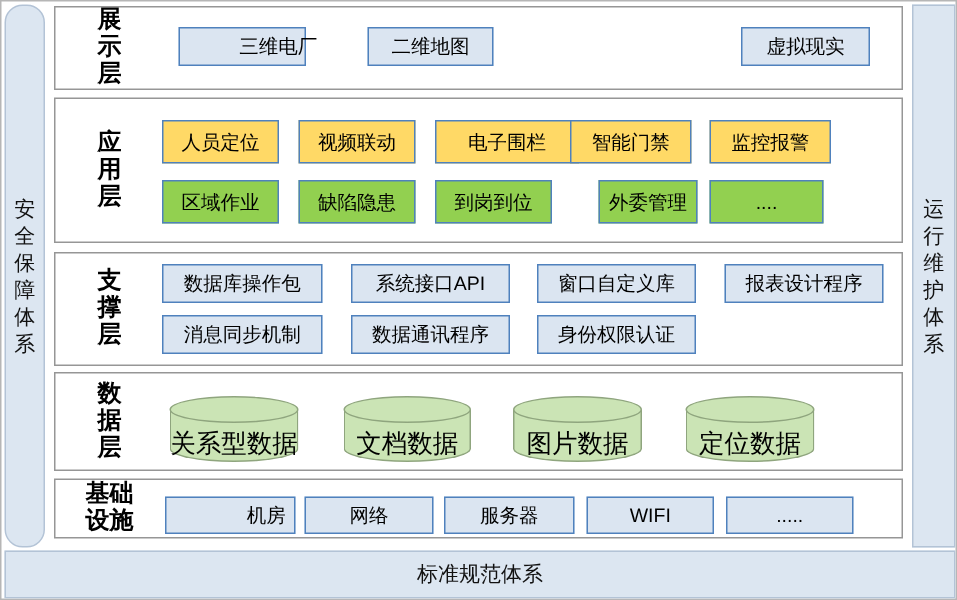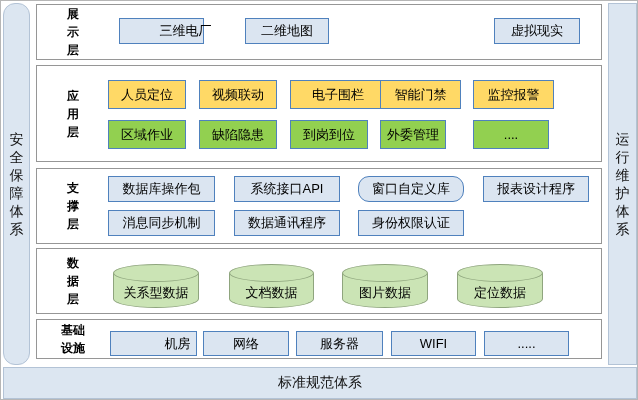--- a/index.html
+++ b/index.html
@@ -10,35 +10,35 @@
   .band{position:absolute;background:#dce6f1;border:1px solid #b3c3d6;box-sizing:border-box;}
   .band-left{left:2px;top:2px;width:27px;height:362px;border-radius:12px;}
   .band-right{left:607px;top:2px;width:29px;height:362px;}
   .band-bottom{left:2px;top:366px;width:634px;height:32px;display:flex;align-items:center;justify-content:center;}
   .vband-inner{position:absolute;left:0;right:0;top:0;bottom:0;display:flex;align-items:center;justify-content:center;}
   .vtext{width:15px;word-break:break-all;text-align:center;font-size:14px;line-height:18px;color:#111;}
   .band-bottom .htext{font-size:14px;color:#111;}
 
   
   .layer{position:absolute;left:35px;width:566px;background:#fff;border:1px solid #969696;box-sizing:border-box;}
-  .llabel{position:absolute;left:14px;top:0;bottom:0;width:44px;display:flex;align-items:center;justify-content:center;font-weight:bold;color:#000;font-size:12px;line-height:18px;}
+  .llabel{position:absolute;left:14px;top:0;bottom:0;width:44px;display:flex;align-items:center;justify-content:center;font-weight:bold;color:#000;font-size:16px;line-height:18px;}
   .llabel .v1{width:18px;word-break:break-all;text-align:center;}
   .llabel .v2{width:34px;word-break:break-all;text-align:center;}
 
   
   .box{position:absolute;box-sizing:border-box;border:1px solid #4f81bd;display:flex;align-items:center;justify-content:center;font-size:13px;color:#000;white-space:nowrap;}
   .blue{background:#dbe5f1;}
   .yellow{background:#ffd966;}
   .green{background:#92d050;}
 
   
   .cyl{position:absolute;}
   .cyl-body{position:absolute;left:0;right:0;top:9px;bottom:0;background:#cbe4b5;border:1px solid #8fa57e;border-top:none;border-radius:0 0 50% 50%/0 0 9px 9px;}
   .cyl-top{position:absolute;left:0;right:0;top:0;height:18px;background:#cbe4b5;border:1px solid #8fa57e;border-radius:50%;box-sizing:border-box;}
-  .cyl-label{position:absolute;left:0;right:0;top:20px;text-align:center;font-size:13px;color:#000;white-space:nowrap;}
+  .cyl-label{position:absolute;left:0;right:0;top:20px;text-align:center;font-size:17px;color:#000;white-space:nowrap;}
 </style>
 </head>
 <body>
 
 <div id="page">
 
   <div class="band band-left">
     <div class="vband-inner">
       <span class="vtext">安全保障体系</span>
     </div>
@@ -68,31 +68,31 @@
         <span class="v1">应用层</span>
       </div>
     <div class="box yellow" style="left:71px;top:14px;width:78px;height:29px;">人员定位</div>
     <div class="box yellow" style="left:162px;top:14px;width:78px;height:29px;">视频联动</div>
     <div class="box yellow" style="left:253px;top:14px;width:96px;height:29px;">电子围栏</div>
     <div class="box yellow" style="left:343px;top:14px;width:81px;height:29px;">智能门禁</div>
     <div class="box yellow" style="left:436px;top:14px;width:81px;height:29px;">监控报警</div>
     <div class="box green" style="left:71px;top:54px;width:78px;height:29px;">区域作业</div>
     <div class="box green" style="left:162px;top:54px;width:78px;height:29px;">缺陷隐患</div>
     <div class="box green" style="left:253px;top:54px;width:78px;height:29px;">到岗到位</div>
-    <div class="box green" style="left:343px;top:54px;width:66px;height:29px;">外委管理</div>
+    <div class="box green" style="left:362px;top:54px;width:66px;height:29px;">外委管理</div>
     <div class="box green" style="left:436px;top:54px;width:76px;height:29px;">....</div>
   </div>
 
   <div class="layer" style="top:167px;height:76px;padding-left:24px;">
     <div class="llabel">
         <span class="v1">支撑层</span>
       </div>
     <div class="box blue" style="left:71px;top:7px;width:107px;height:26px;">数据库操作包</div>
     <div class="box blue" style="left:197px;top:7px;width:106px;height:26px;">系统接口API</div>
-    <div class="box blue" style="left:321px;top:7px;width:106px;height:26px;border-radius:11px;">窗口自定义库</div>
+    <div class="box blue" style="left:321px;top:7px;width:106px;height:26px;">窗口自定义库</div>
     <div class="box blue" style="left:446px;top:7px;width:106px;height:26px;">报表设计程序</div>
     <div class="box blue" style="left:71px;top:41px;width:107px;height:26px;">消息同步机制</div>
     <div class="box blue" style="left:197px;top:41px;width:106px;height:26px;">数据通讯程序</div>
     <div class="box blue" style="left:321px;top:41px;width:106px;height:26px;">身份权限认证</div>
   </div>
 
   <div class="layer" style="top:247px;height:66px;">
     <div class="llabel">
         <span class="v1">数据层</span>
       </div>

